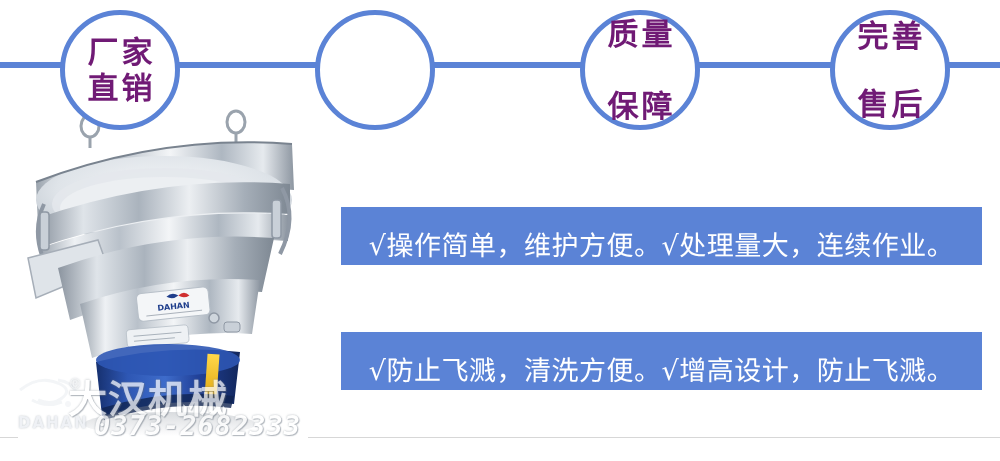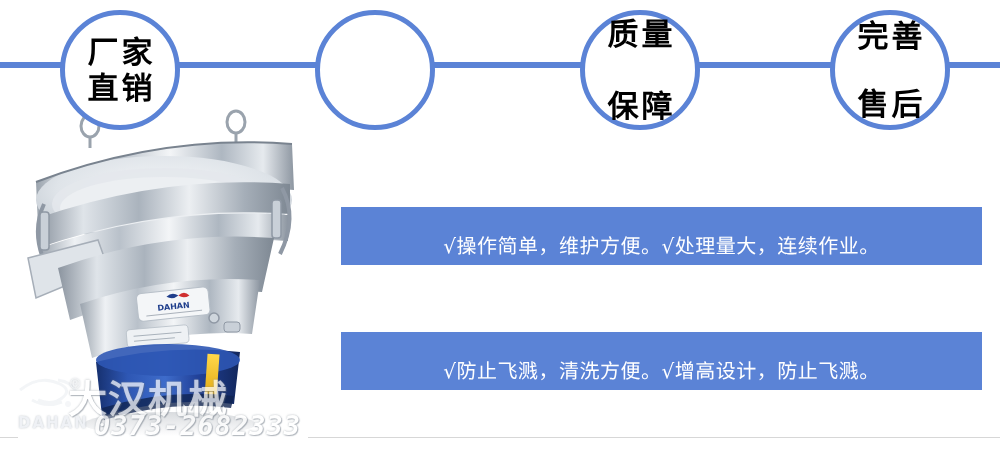--- a/index.html
+++ b/index.html
@@ -43,21 +43,21 @@
     border-radius: 50%;
     background: #ffffff;
     box-sizing: border-box;
     display: flex;
     flex-direction: column;
     align-items: center;
     justify-content: center;
     z-index: 3;
   }
   .feature-badge .line {
-    color: #000000;
+    color: #701a75;
     font-size: 31px;
     line-height: 36px;
     font-weight: bold;
     letter-spacing: 3px;
     text-indent: 3px;
     white-space: nowrap;
     font-family: "DejaVu Sans", "Liberation Sans", sans-serif;
   }
 
   
@@ -81,21 +81,21 @@
     width: 641px;
     height: 58px;
     background: #5b83d6;
     display: flex;
     align-items: center;
     justify-content: center;
     z-index: 2;
   }
   .bullet-bar .bar-text {
     color: #ffffff;
-    font-size: 20px;
+    font-size: 27px;
     line-height: 30px;
     letter-spacing: 0.5px;
     white-space: nowrap;
     font-family: "DejaVu Sans", "Liberation Sans", sans-serif;
     margin-top: 20px;
   }
   #bullet-bar-1 { top: 207px; }
   #bullet-bar-2 { top: 332px; }
 
   

